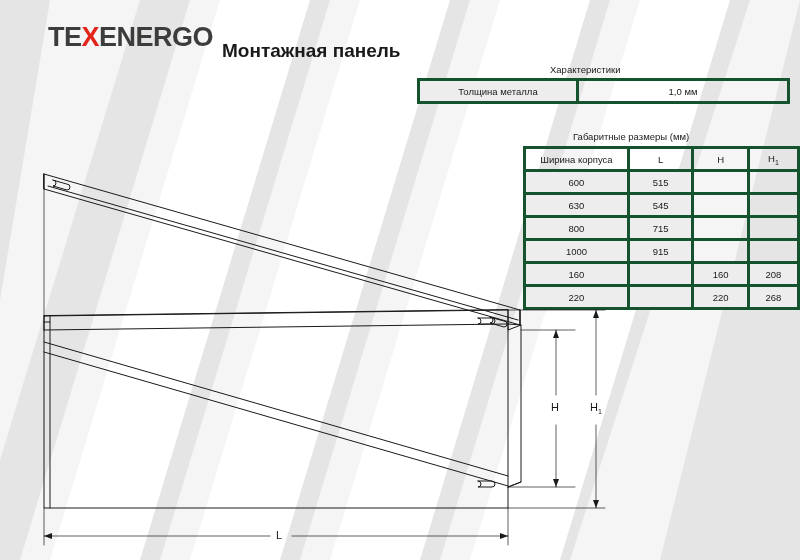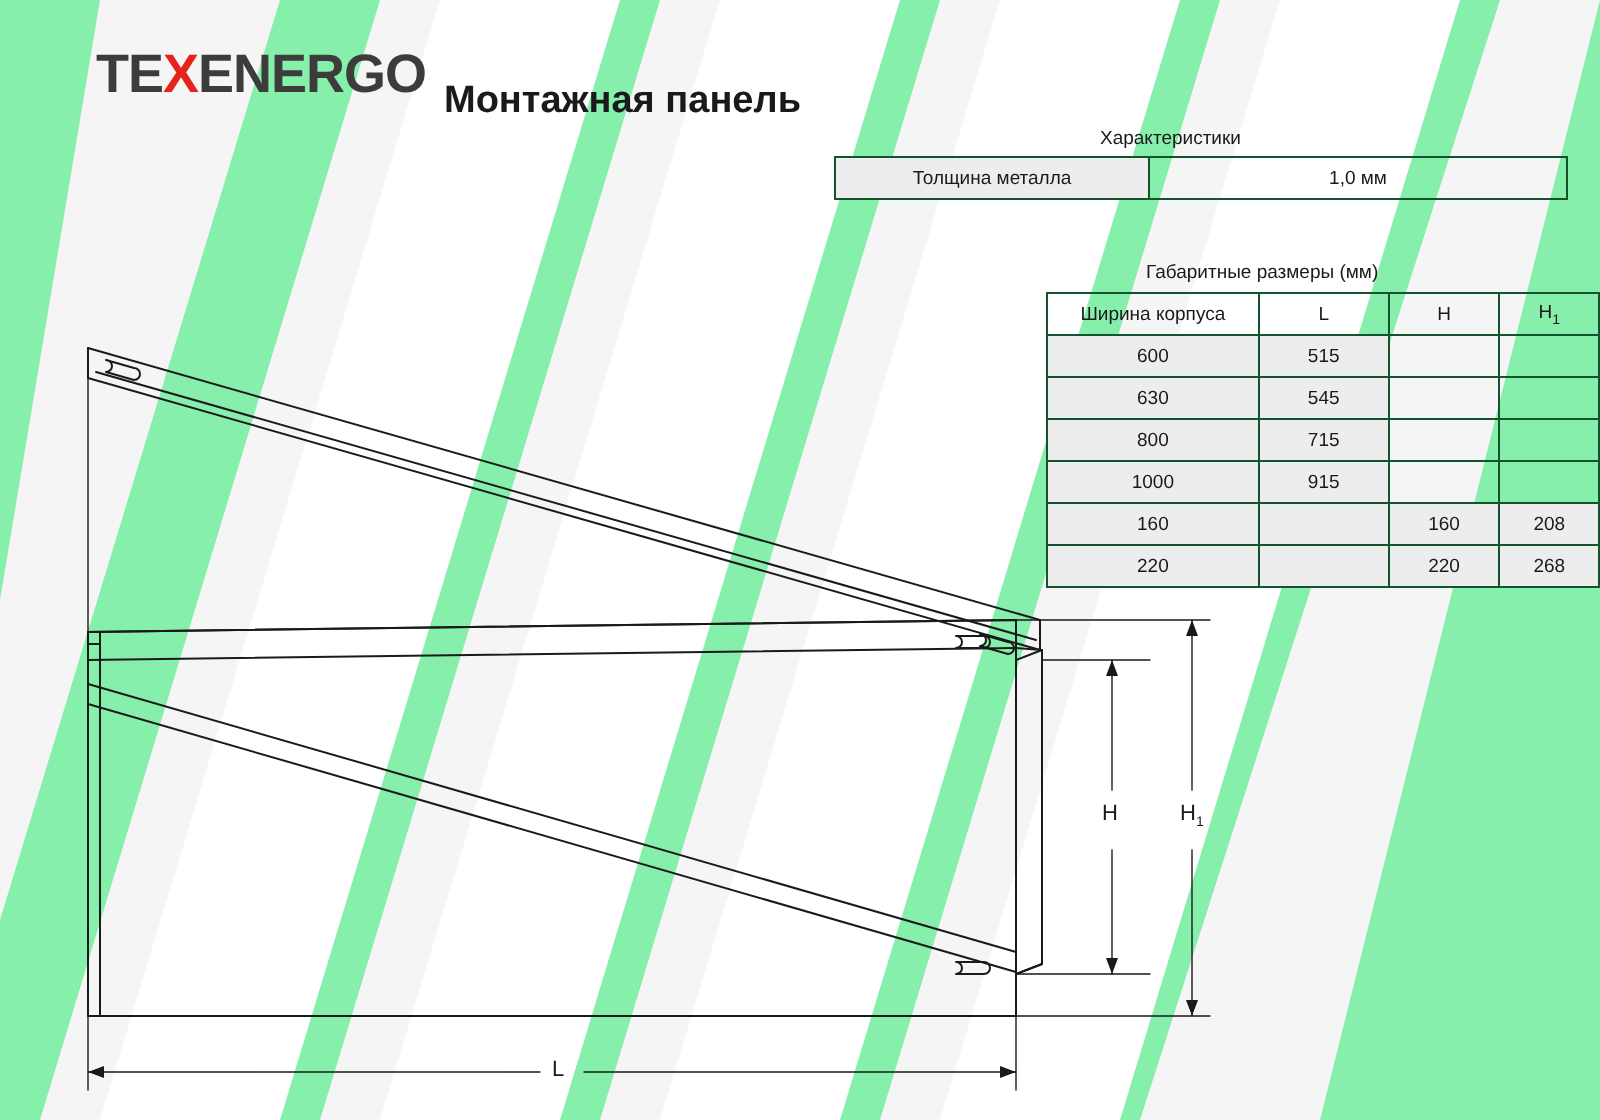--- a/index.html
+++ b/index.html
@@ -7,21 +7,21 @@
     padding: 0;
     background: #ffffff;
   }
   body {
     font-family: "Liberation Sans", sans-serif;
   }
   #page {
     position: relative;
     width: 800px;
     height: 560px;
-    background: #86efac;
+    background: #e5e5e5;
     overflow: hidden;
   }
   
   .bg-chevrons {
     position: absolute;
     inset: 0;
     pointer-events: none;
   }
   
   .logo {
@@ -55,21 +55,21 @@
     color: #1a1a1a;
     white-space: nowrap;
   }
   table.spec {
     position: absolute;
     border-collapse: collapse;
     font-size: 9.5px;
     color: #1a1a1a;
   }
   table.spec td {
-    border: 1px solid #14532d;
+    border: 3px solid #14532d;
     padding: 3px 4px;
     text-align: center;
     vertical-align: middle;
     height: 14px;
   }
   .shade { background: #ededed; }
   .sub { font-size: 7px; vertical-align: sub; }
 
   
   #char-table { left: 417px; top: 78px; }

